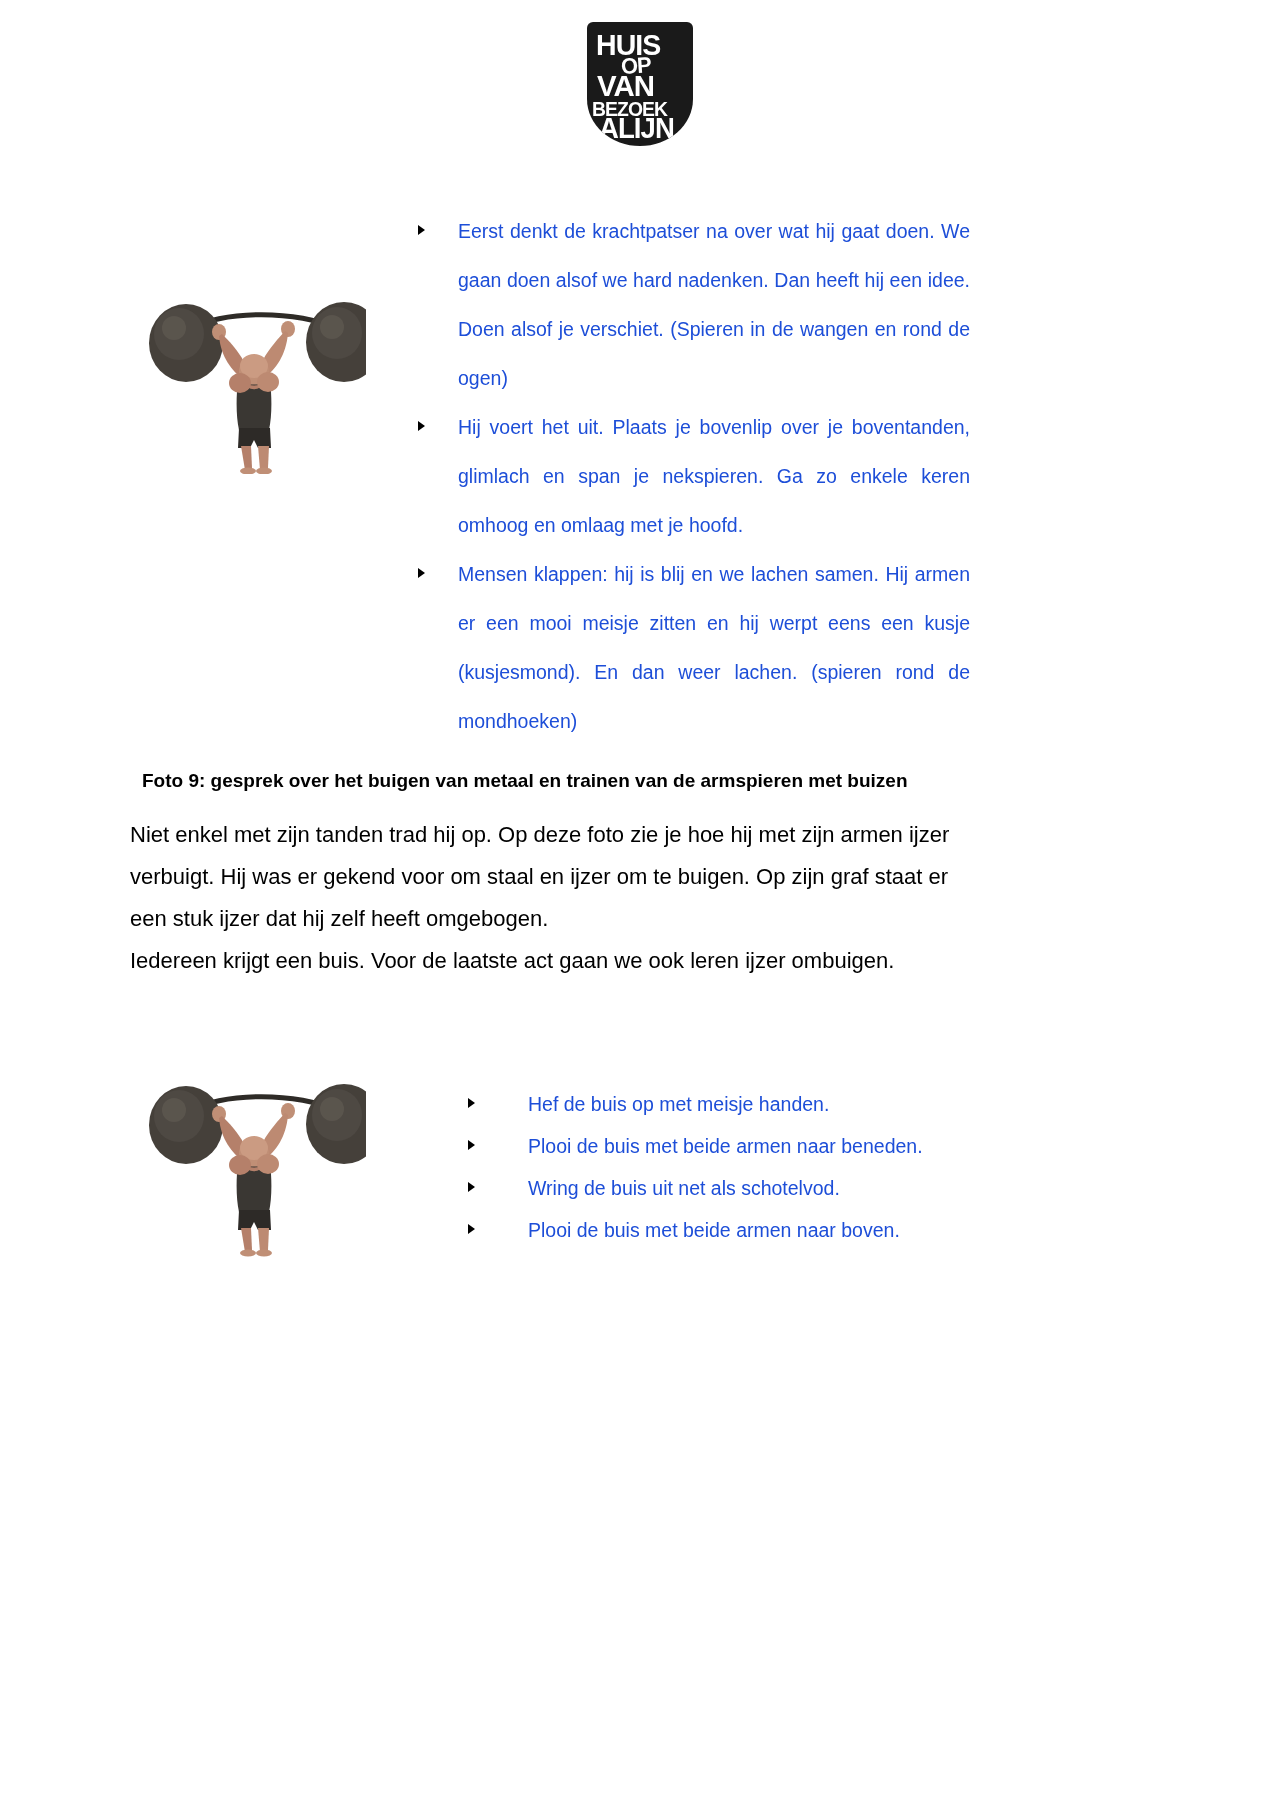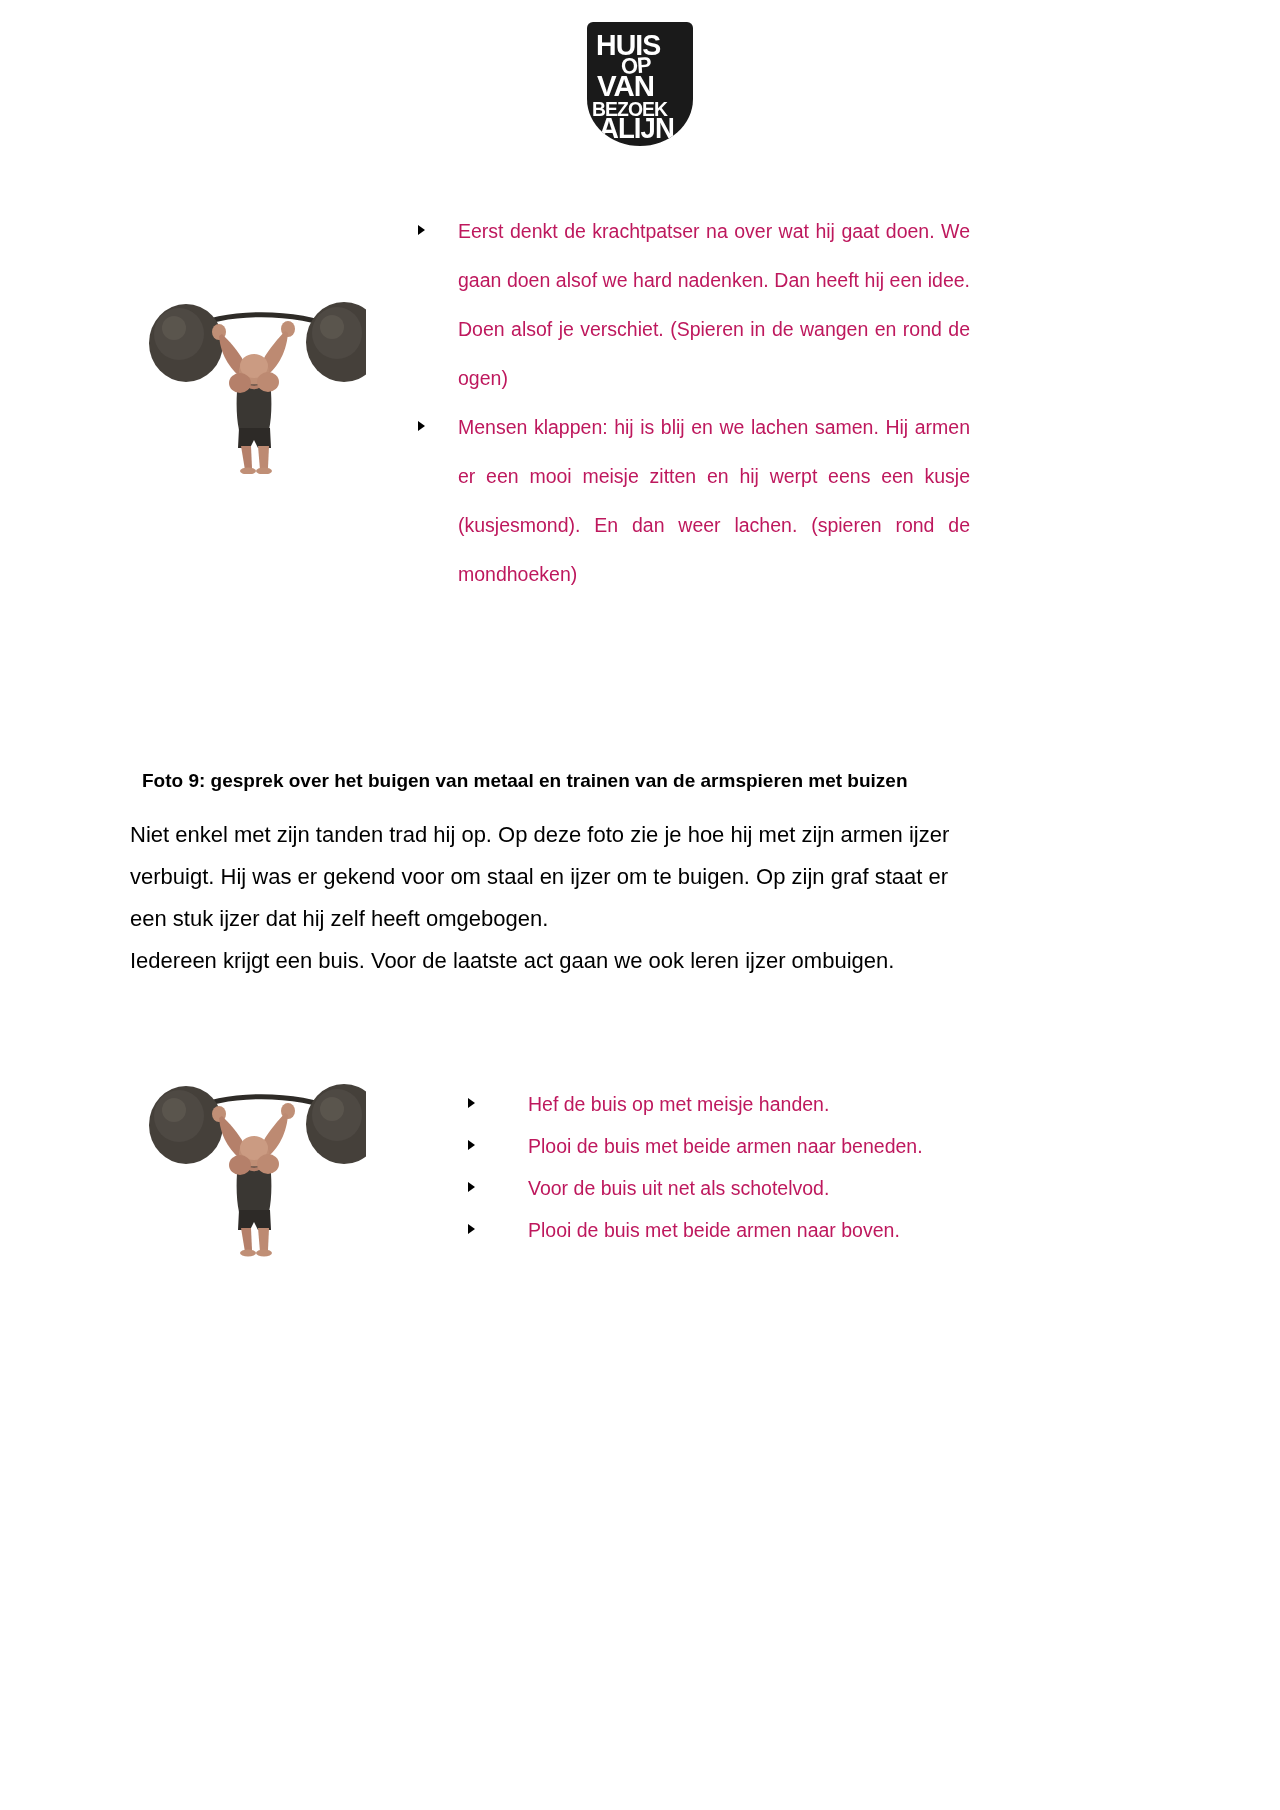--- a/index.html
+++ b/index.html
@@ -91,21 +91,21 @@
     margin: 0;
     padding: 0;
     list-style: none;
   }
   .bullet-item {
     position: relative;
     display: block;
     font-size: 19.5px;
     line-height: 49px;
     text-align: justify;
-    color: #be185d;
+    color: #1d4ed8;
   }
   .bullet-item .tri {
     position: absolute;
     left: -40px;
     top: 18px;
     width: 0; height: 0;
     border-left: 7px solid #000;
     border-top: 5px solid transparent;
     border-bottom: 5px solid transparent;
   }
@@ -193,20 +193,24 @@
 
       <ellipse cx="100" cy="183" rx="8" ry="3.5" fill="#c08f76"></ellipse>
       <ellipse cx="116" cy="183" rx="8" ry="3.5" fill="#c08f76"></ellipse>
     </svg>
   </div>
 
   <ul class="bullet-list" id="list-upper">
     <li class="bullet-item">
       <span class="tri"></span>
       <span class="txt">Eerst denkt de krachtpatser na over wat hij gaat doen. We gaan doen alsof we hard nadenken. Dan heeft hij een idee. Doen alsof je verschiet. (Spieren in de wangen en rond de ogen)</span>
+    </li>
+    <li class="bullet-item">
+      <span class="tri"></span>
+      <span class="txt">Hij voert het uit. Plaats je bovenlip over je boventanden, glimlach en span je nekspieren. Ga zo enkele keren omhoog en omlaag met je hoofd.</span>
     </li>
     <li class="bullet-item">
       <span class="tri"></span>
       <span class="txt">Mensen klappen: hij is blij en we lachen samen. Hij armen er een mooi meisje zitten en hij werpt eens een kusje (kusjesmond). En dan weer lachen. (spieren rond de mondhoeken)</span>
     </li>
   </ul>
 
   <div class="prose">
     <h2 class="hd"><span class="num">Foto 9</span><span>: gesprek over het buigen van metaal en trainen van de armspieren met buizen</span></h2>
     <p class="body">Niet enkel met zijn tanden trad hij op. Op deze foto zie je hoe hij met zijn armen ijzer verbuigt.  Hij was er gekend voor om staal en ijzer om te buigen. Op zijn graf staat er een stuk ijzer dat hij zelf heeft omgebogen.</p>
@@ -245,21 +249,21 @@
     <li class="bullet-item">
       <span class="tri"></span>
       <span class="txt">Hef de buis op met meisje handen.</span>
     </li>
     <li class="bullet-item">
       <span class="tri"></span>
       <span class="txt">Plooi de buis met beide armen naar beneden.</span>
     </li>
     <li class="bullet-item">
       <span class="tri"></span>
-      <span class="txt">Voor de buis uit net als schotelvod.</span>
+      <span class="txt">Wring de buis uit net als schotelvod.</span>
     </li>
     <li class="bullet-item">
       <span class="tri"></span>
       <span class="txt">Plooi de buis met beide armen naar boven.</span>
     </li>
   </ul>
 
 </div>
 
 </body></html>

